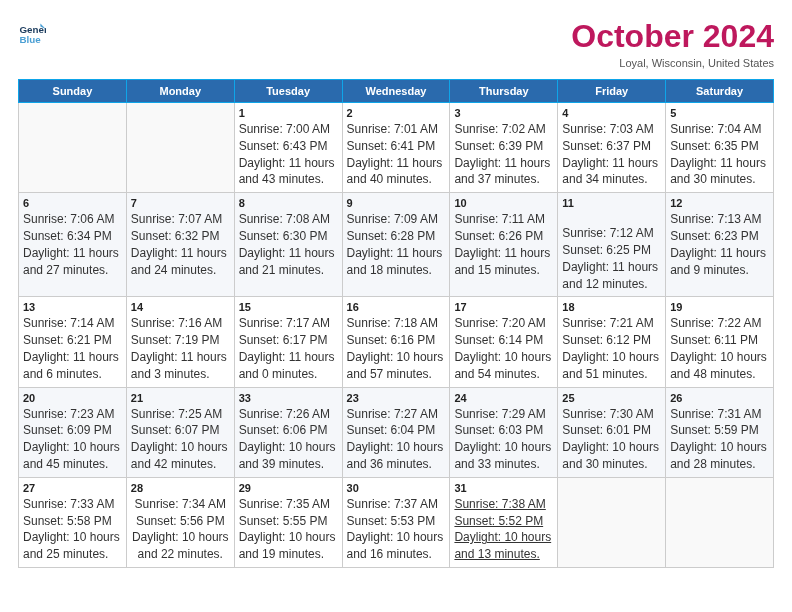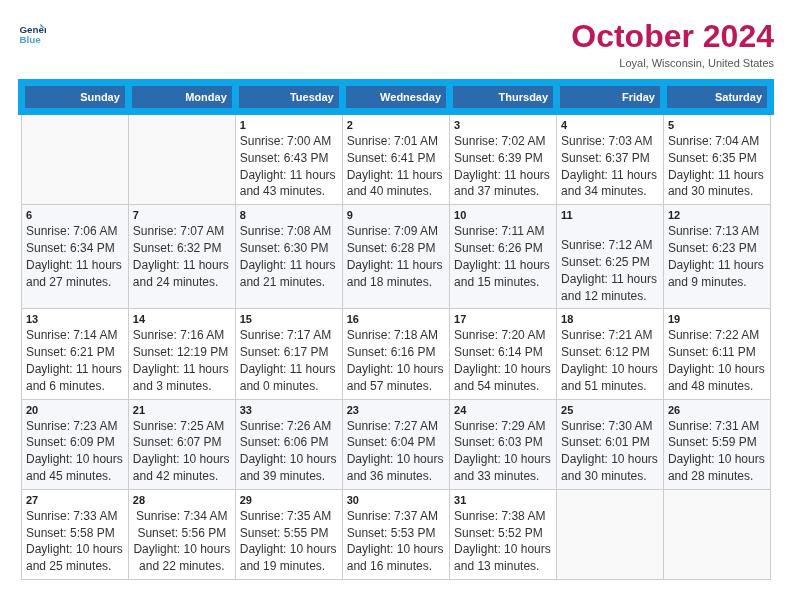--- a/index.html
+++ b/index.html
@@ -45,25 +45,25 @@
       margin-top: 2px;
     }
     .calendar {
       width: 100%;
       border-collapse: collapse;
       font-size: 10px;
     }
     .calendar th {
       background: #2a6aad;
       color: #fff;
-      text-align: right;
+      text-align: center;
       padding: 5px 5px;
       font-size: 11px;
       font-weight: bold;
-      border: 7px solid #0ea5e9;
+      border: 1px solid #0ea5e9;
     }
     .calendar td {
       border: 1px solid #ccc;
       vertical-align: top;
       padding: 4px 4px;
       width: 108px;
       min-height: 70px;
       background: #fff;
     }
     .calendar tr:nth-child(even) td {
@@ -209,21 +209,21 @@
           <td>
             <div class="day-number">13</div>
             <div class="day-info" style="white-space: pre-line;">Sunrise: 7:14 AM
 Sunset: 6:21 PM
 Daylight: 11 hours
 and 6 minutes.</div>
           </td>
           <td>
             <div class="day-number">14</div>
             <div class="day-info" style="white-space: pre-line;">Sunrise: 7:16 AM
-Sunset: 12:19 PM
+Sunset: 7:19 PM
 Daylight: 11 hours
 and 3 minutes.</div>
           </td>
           <td>
             <div class="day-number">15</div>
             <div class="day-info" style="white-space: pre-line;">Sunrise: 7:17 AM
 Sunset: 6:17 PM
 Daylight: 11 hours
 and 0 minutes.</div>
           </td>
@@ -331,21 +331,21 @@
           </td>
           <td>
             <div class="day-number">30</div>
             <div class="day-info" style="white-space: pre-line;">Sunrise: 7:37 AM
 Sunset: 5:53 PM
 Daylight: 10 hours
 and 16 minutes.</div>
           </td>
           <td>
             <div class="day-number">31</div>
-            <div class="day-info" style="white-space: pre-line;">Sunrise: 7:38 AM
+            <div class="day-info" style="white-space: pre-line; text-decoration: underline;">Sunrise: 7:38 AM
 Sunset: 5:52 PM
 Daylight: 10 hours
 and 13 minutes.</div>
           </td>
           <td class="empty-cell"></td>
           <td class="empty-cell"></td>
         </tr>
       </tbody>
   </table>
 </div>

